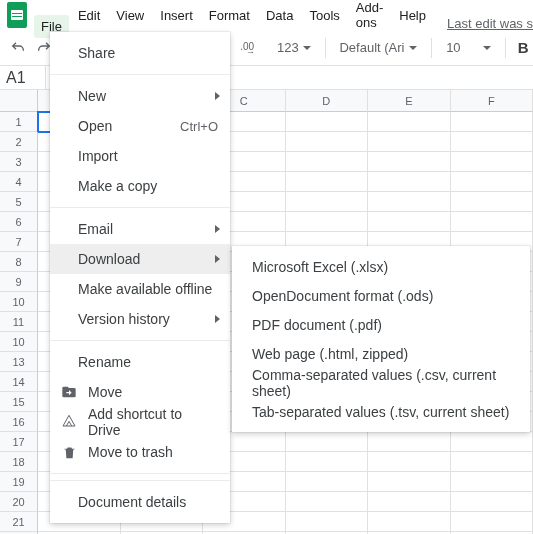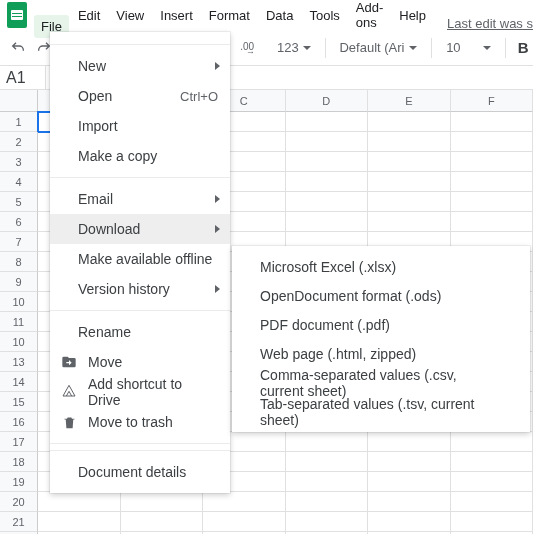--- a/index.html
+++ b/index.html
@@ -38,21 +38,21 @@
   
   .dropdown { position: absolute; top: 32px; left: 50px; width: 180px; background: #fff; box-shadow: 0 2px 6px rgba(0,0,0,0.2), 0 0 0 1px rgba(0,0,0,0.05); padding: 6px 0; z-index: 10; }
   .dd-item { height: 30px; display: flex; align-items: center; padding-left: 28px; padding-right: 12px; cursor: pointer; position: relative; font-size: 14px; color: #3c4043; }
   .dd-item.icon-item { padding-left: 10px; }
   .dd-item .dd-icon { width: 18px; margin-right: 10px; display: flex; align-items: center; justify-content: center; color: #5f6368; }
   .dd-item.highlighted { background: #eeeeee; }
   .dd-item .arrow { position: absolute; right: 10px; width: 0; height: 0; border-top: 4px solid transparent; border-bottom: 4px solid transparent; border-left: 5px solid #5f6368; }
   .dd-item .shortcut { position: absolute; right: 12px; color: #5f6368; font-size: 13px; }
   .dd-sep { height: 1px; background: #ebebeb; margin: 6px 0; }
   
-  .submenu { position: absolute; top: 246px; left: 232px; width: 298px; background: #fff; box-shadow: 0 2px 6px rgba(0,0,0,0.2), 0 0 0 1px rgba(0,0,0,0.05); padding: 6px 8px; z-index: 11; }
+  .submenu { position: absolute; top: 246px; left: 232px; width: 298px; background: #fff; box-shadow: 0 2px 6px rgba(0,0,0,0.2), 0 0 0 1px rgba(0,0,0,0.05); padding: 6px 0; z-index: 11; }
   .sub-item { height: 29px; display: flex; align-items: center; padding: 0 20px; cursor: pointer; font-size: 14px; color: #3c4043; }
   
   svg { display: block; }
 </style>
 </head>
 <body>
 
 <div class="header">
   <div class="logo">
     <div class="logo-box">
@@ -317,20 +317,21 @@
         <div class="cell col-B"></div>
         <div class="cell col-C"></div>
         <div class="cell col-D"></div>
         <div class="cell col-E"></div>
         <div class="cell col-F"></div>
       </div>
     </div>
 </div>
 
 <div class="dropdown">
+  <div class="dd-item">Share</div>
   <div class="dd-sep"></div>
   <div class="dd-item">
       <span>New</span>
       <span class="arrow"></span>
     </div>
   <div class="dd-item">
       <span>Open</span>
       <span class="shortcut">Ctrl+O</span>
     </div>
   <div class="dd-item">Import</div>

